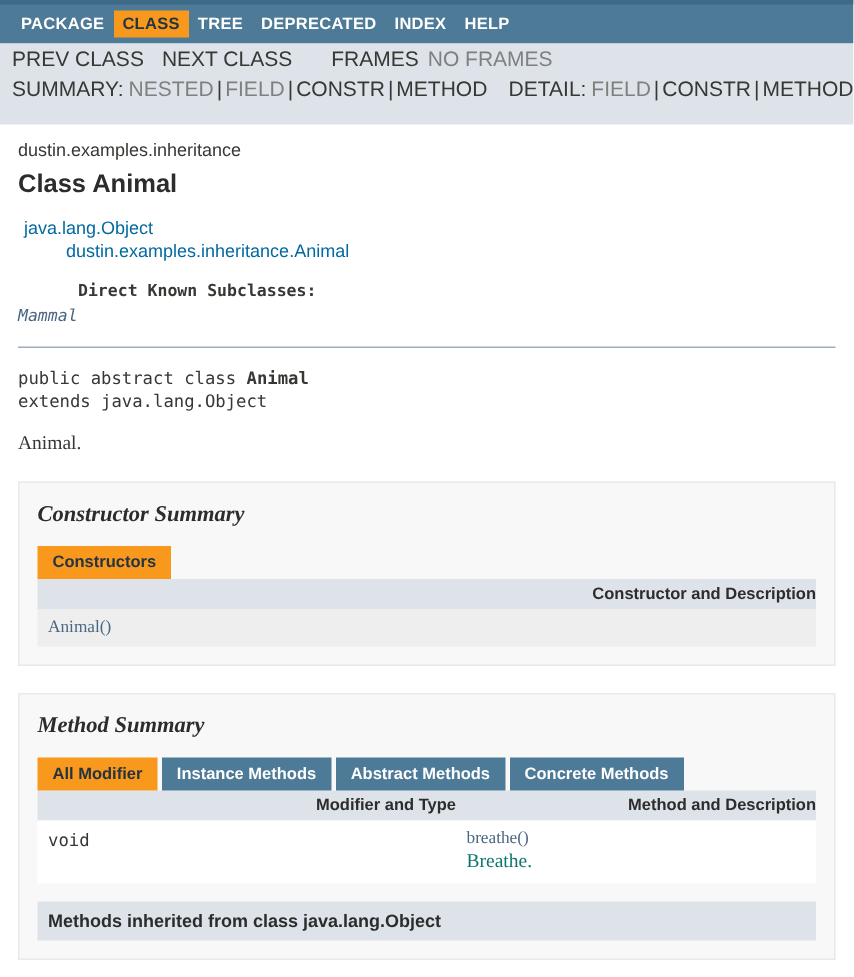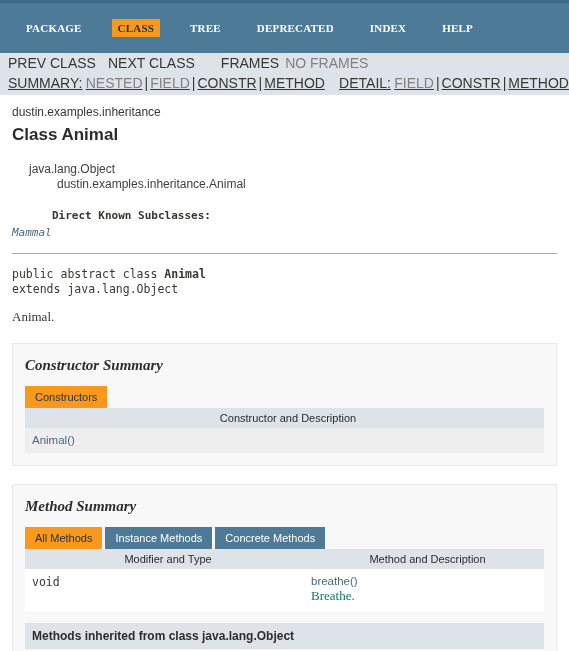--- a/index.html
+++ b/index.html
@@ -23,23 +23,22 @@
     border-top: 3px solid #3d6a87;
   }
   .topnav ul {
     list-style: none;
     margin: 0;
     padding: 4px 0 4px 8px;
     display: flex;
     align-items: center;
   }
   .topnav li {
-    margin: 12px;
-    padding: 0;
-    font-family: Liberation Serif, serif;
+    margin: 0;
+    padding: 0;
   }
   .topnav a {
     color: #ffffff;
     text-decoration: none;
     font-weight: bold;
     font-size: 11px;
     display: block;
     padding: 3px 6px;
     letter-spacing: 0.2px;
   }
@@ -54,22 +53,21 @@
     padding: 0;
     font-size: 14px;
   }
   .subnav .subrow {
     display: flex;
     align-items: center;
     padding: 2px 0 2px 8px;
     min-height: 15px;
   }
   .subnav .subrow.second {
-    padding-bottom: 4px;
-    text-decoration: underline;
+    padding-bottom: 16px;
   }
   .navlink {
     color: #353833;
     font-weight: normal;
   }
   .navdim {
     color: #808080;
   }
   .sep {
     color: #353833;
@@ -89,24 +87,24 @@
     margin: 0 0 6px 0;
   }
   .class-title {
     font-size: 17px;
     font-weight: bold;
     margin: 0 0 12px 0;
     color: #2c2c2c;
   }
   .inheritance {
     list-style: none;
-    margin: 17px;
+    margin: 4px;
     padding: 0;
     font-size: 12px;
-    color: #404040;
+    color: #0369a1;
   }
   .inheritance li { margin: 0; padding: 0; line-height: 15px; }
   .inheritance ul {
     list-style: none;
     margin: 0;
     padding-left: 28px;
   }
   .subclasses-label {
     font-family: "DejaVu Sans Mono", monospace;
     font-size: 11px;
@@ -162,56 +160,56 @@
     margin: 0;
   }
   .tabs {
     display: flex;
     padding: 0 0 0 12px;
     margin: 0;
     align-items: flex-end;
   }
   .tab {
     font-size: 11px;
-    font-weight: normal;
+    font-weight: bold;
     padding: 5px 10px 5px 10px;
     color: #ffffff;
     background: #4D7A97;
     margin-right: 3px;
     white-space: nowrap;
   }
   .tab.active {
     background: #F8981D;
     color: #253441;
   }
   table.summary-table {
     border-collapse: collapse;
     width: calc(100% - 24px);
     margin: 0 12px 12px 12px;
     table-layout: fixed;
   }
   table.summary-table th {
     background: #dee3e9;
-    text-align: center;
-    font-size: 11px;
-    font-weight: normal;
+    text-align: right;
+    font-size: 11px;
+    font-weight: bold;
     color: #2c2c2c;
     padding: 4px 0 4px 7px;
     border: 0;
   }
   table.summary-table td {
     vertical-align: top;
     padding: 6px 0 7px 7px;
     border: 0;
     font-size: 11.5px;
   }
   tr.rowcolor td { background: #ffffff; }
   tr.altcolor td { background: #eeeeef; }
   .code-link {
-    font-family: Liberation Sans, sans-serif;
+    font-family: Liberation Serif, serif;
     font-size: 11.5px;
     color: #4A6782;
     text-decoration: none;
     display: block;
   }
   .mono {
     font-family: "DejaVu Sans Mono", monospace;
     font-size: 11.5px;
     color: #353833;
   }
@@ -330,22 +328,23 @@
           <a href="#" class="code-link">Animal()</a>
         </td>
       </tr>
     </tbody>
       </table>
   </div>
 
   <div class="panel">
     <h3 class="panel-title">Method Summary</h3>
     <div class="tabs">
-      <div class="tab active">All Methods</div>
+      <div class="tab active">All Modifier</div>
       <div class="tab">Instance Methods</div>
+      <div class="tab">Abstract Methods</div>
       <div class="tab">Concrete Methods</div>
     </div>
     <table class="summary-table">
       <tbody>
           <tr>
         <th class="col-type">Modifier and Type</th>
         <th>Method and Description</th>
       </tr>
       <tr class="rowcolor">
         <td class="mono">void</td>

